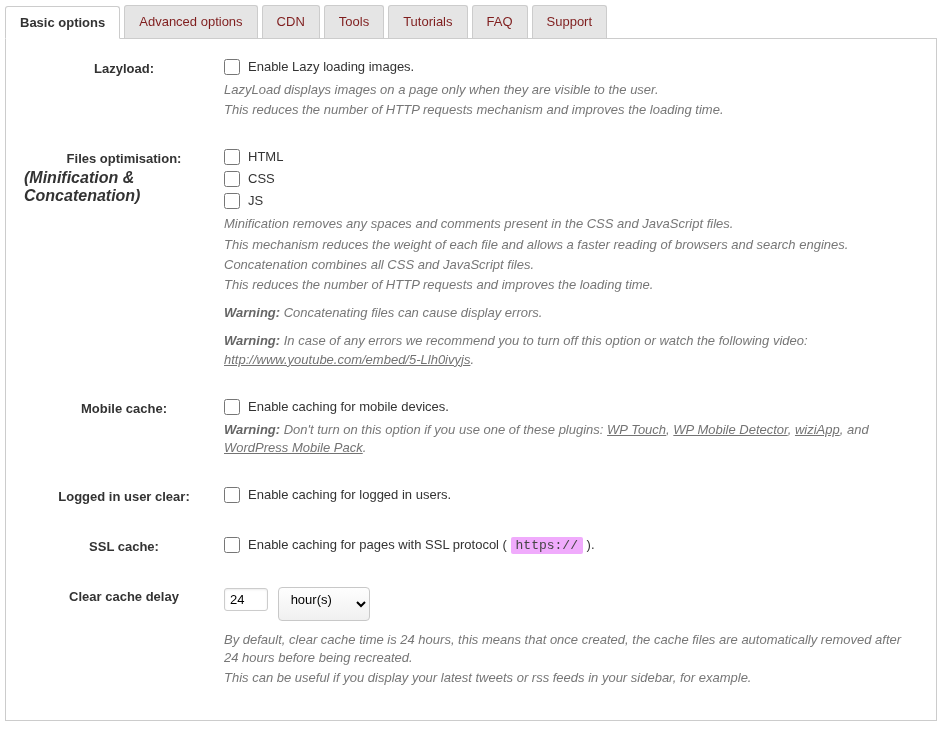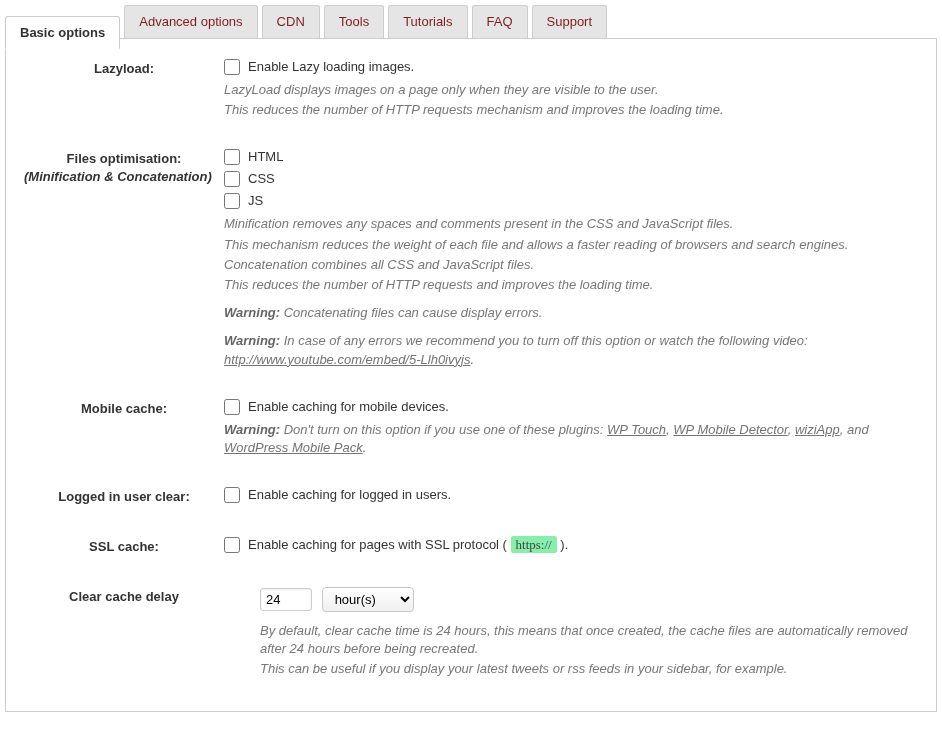--- a/index.html
+++ b/index.html
@@ -24,50 +24,50 @@
     color: #7f1d1d;
     cursor: pointer;
     font-size: 13px;
     border-radius: 3px 3px 0 0;
   }
   .tab.active {
     background: #fff;
     color: #333;
     font-weight: 600;
     position: relative;
-    top: 11px;
+    top: 1px;
     border-bottom: 1px solid #fff;
   }
   .panel {
     border: 1px solid #ccc;
     border-top: none;
     padding: 20px 18px 30px 18px;
     background: #fff;
   }
   .row {
     display: flex;
     margin-bottom: 28px;
   }
-  .row:last-child { margin-bottom: 0; gap: 36px; }
+  .row:last-child { margin-bottom: 0; }
   .label-col {
     width: 200px;
     flex-shrink: 0;
     padding-top: 2px;
   }
   .label-col .main-label {
     font-weight: 600;
     color: #333;
     display: block;
     text-align: center;
   }
   .label-col .sub-label {
     font-style: italic;
     font-weight: 600;
     color: #333;
-    font-size: 13px;
+    font-size: 16px;
     display: block;
     margin-top: 3px;
   }
   .ctrl-col {
     flex: 1;
   }
   .check-line {
     display: flex;
     align-items: flex-start;
     margin-bottom: 6px;
@@ -93,38 +93,38 @@
   .desc a {
     color: #737373;
     font-style: italic;
     text-decoration: underline;
   }
   .desc .warn {
     font-weight: 700;
     color: #666;
   }
   .num-input {
-    width: 52px;
+    width: 44px;
     padding: 3px 5px;
     border: 1px solid #ccc;
     border-radius: 3px;
     font-size: 13px;
     box-shadow: inset 0 1px 2px rgba(0,0,0,0.08);
   }
   .sel {
-    padding: 3px 20px 3px 8px;
+    padding: 3px 20px 12px 8px;
     border: 1px solid #c8c8c8;
     border-radius: 4px;
     font-size: 13px;
     background: linear-gradient(#fefefe,#f0f0f0);
     margin-left: 6px;
   }
   code {
-    font-family: Liberation Serif, serif;
-    background: #86efac;
+    font-family: Liberation Mono, monospace;
+    background: #f0abfc;
     padding: 1px 5px;
     border-radius: 2px;
     font-style: normal;
     color: #444;
     margin-top: 29px;
   }
 </style>
 </head>
 <body>
 

